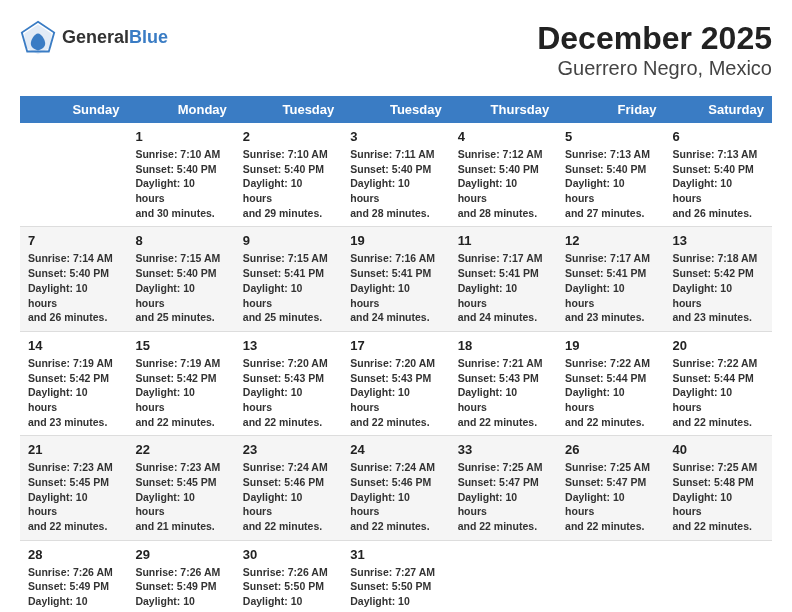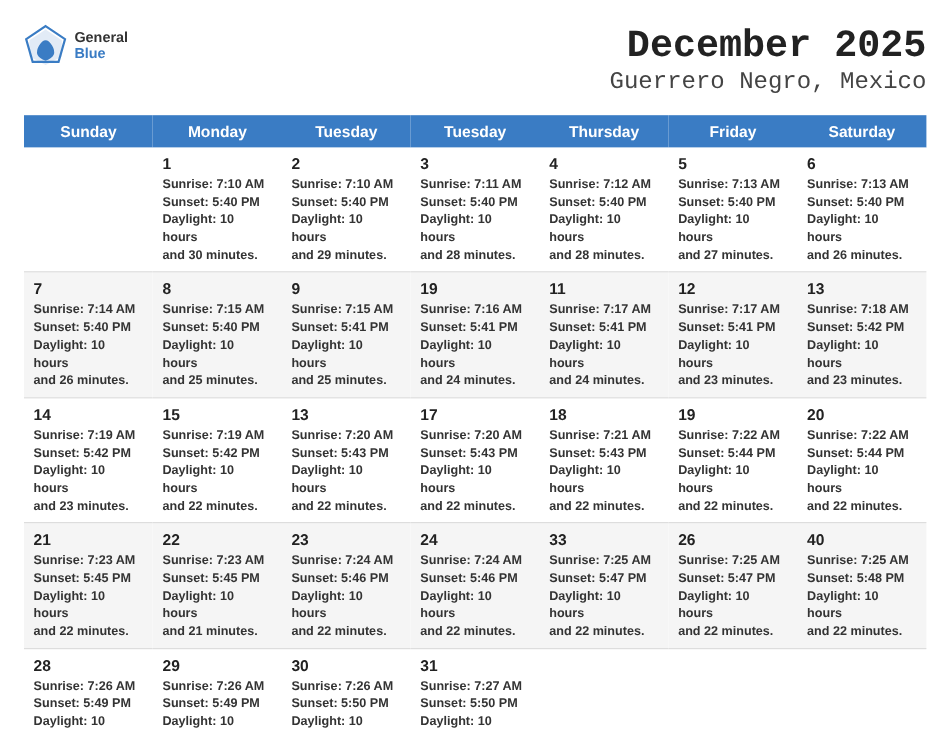--- a/index.html
+++ b/index.html
@@ -16,55 +16,54 @@
       align-items: flex-start;
       margin-bottom: 16px;
     }
     .logo {
       display: flex;
       align-items: center;
       gap: 6px;
     }
     .logo-text {
       display: flex;
-      flex-direction: column;
-      font-size: 12px;
+      flex-direction: row;
+      font-size: 18px;
       font-weight: bold;
       line-height: 1.1;
     }
     .logo-text span:first-child { color: #333; }
     .logo-text span:last-child { color: #3a7cc4; }
     .logo-icon {
       width: 36px;
       height: 36px;
     }
     .title-block {
       text-align: right;
-      font-family: Liberation Mono, monospace;
     }
     .title-block h1 {
       font-size: 32px;
       font-weight: bold;
       color: #222;
     }
     .title-block h2 {
       font-size: 20px;
       font-weight: normal;
       color: #444;
     }
     table {
       width: 100%;
       border-collapse: collapse;
       font-size: 11px;
     }
     thead tr th {
       background: #3a7cc4;
       color: #fff;
       padding: 6px 8px;
-      text-align: center;
+      text-align: right;
       font-size: 13px;
       font-weight: bold;
     }
     tbody tr {
       border-bottom: 1px solid #ddd;
     }
     tbody tr:nth-child(odd) {
       background: #fff;
     }
     tbody tr:nth-child(even) {

